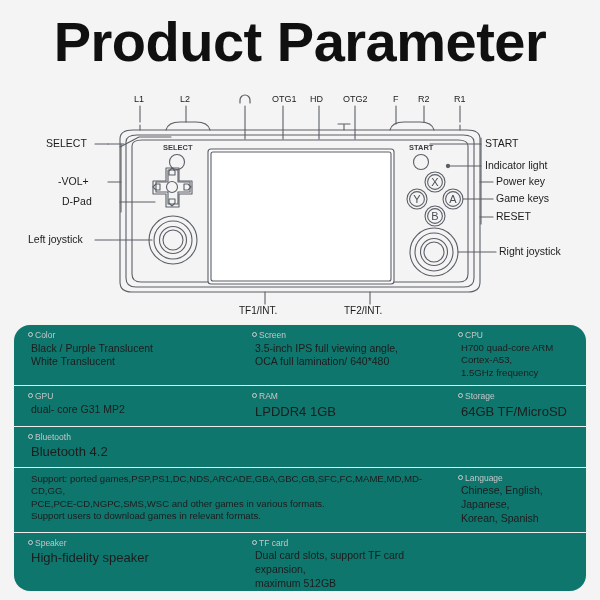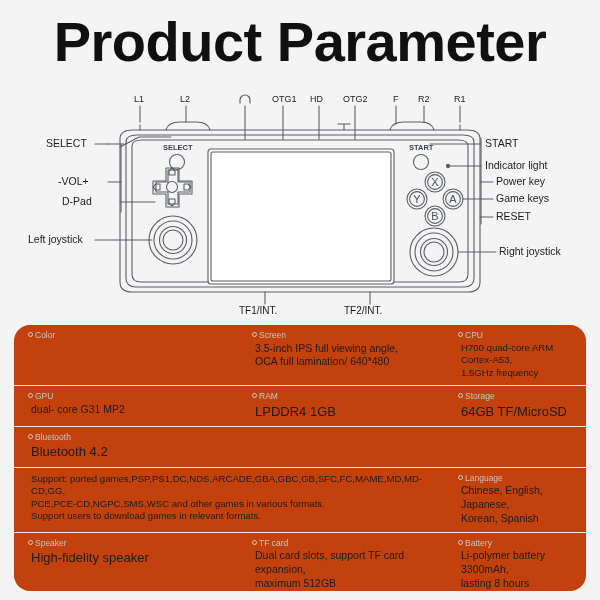--- a/index.html
+++ b/index.html
@@ -35,21 +35,21 @@
     left: 0; top: 92px;
     width: 504px; height: 225px;
   }
   .diagram svg { display: block; }
 
   
   .spec-card {
     position: absolute;
     left: 14px; top: 325px;
     width: 572px; height: 266px;
-    background: #c2410c;
+    background: #0f766e;
     border-radius: 16px;
     box-shadow: 0 0 2px rgba(0,0,0,0.05);
     overflow: hidden;
   }
   .spec-row {
     position: relative;
     display: flex;
     border-bottom: 1px solid #ededed;
     box-sizing: border-box;
   }
@@ -215,20 +215,22 @@
         <text x="435" y="128" font-size="11" text-anchor="middle" fill="#4a4f55">B</text>
       </g>
     </svg>
   </div>
 
   <div class="spec-card">
 
     <div class="spec-row">
       <div class="cell c1">
         <div class="lab"><span class="dot"></span><span>Color</span></div>
+        <div class="val">Black / Purple Translucent
+White Translucent</div>
       </div>
       <div class="cell c2">
         <div class="lab"><span class="dot"></span><span>Screen</span></div>
         <div class="val">3.5-inch IPS full viewing angle,
 OCA full lamination/ 640*480</div>
       </div>
       <div class="cell c3">
         <div class="lab"><span class="dot"></span><span>CPU</span></div>
         <div class="val tight">H700 quad-core ARM Cortex-A53,
 1.5GHz frequency</div>
@@ -273,21 +275,16 @@
     <div class="spec-row">
       <div class="cell c1">
         <div class="lab"><span class="dot"></span><span>Speaker</span></div>
         <div class="val big">High-fidelity speaker</div>
       </div>
       <div class="cell c2">
         <div class="lab"><span class="dot"></span><span>TF card</span></div>
         <div class="val">Dual card slots, support TF card expansion,
 maximum 512GB</div>
       </div>
-      <div class="cell c3">
-        <div class="lab"><span class="dot"></span><span>Battery</span></div>
-        <div class="val">Li-polymer battery 3300mAh,
-lasting 8 hours</div>
-      </div>
     </div>
 
   </div>
 </div>
 
 </body></html>

